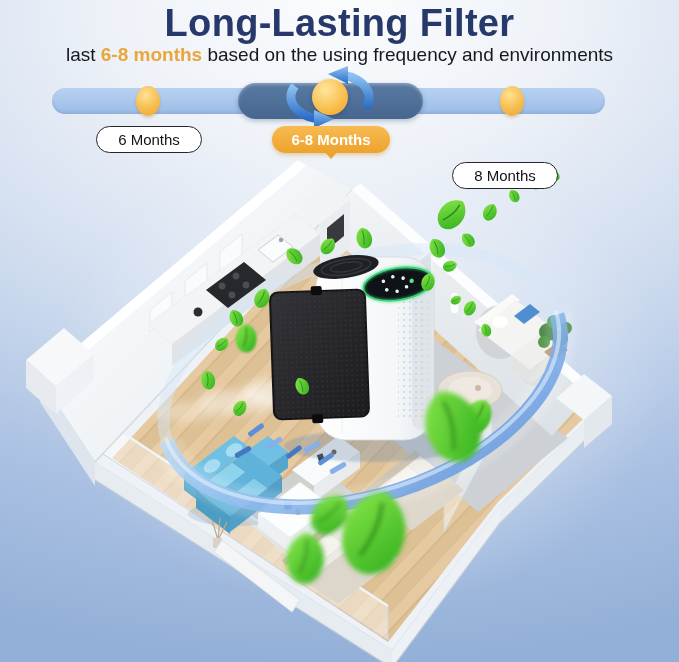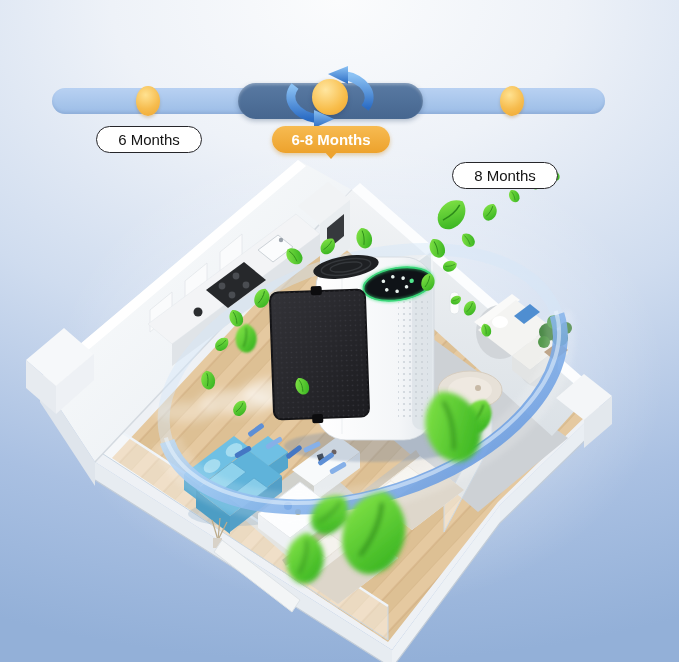--- a/index.html
+++ b/index.html
@@ -328,20 +328,22 @@
       </g>
       <g filter="url(#blur4)">
         <use href="#leafP" transform="translate(452 426) rotate(-20) scale(3.3)"></use>
         <use href="#leafP" transform="translate(374 532) rotate(15) scale(3.8)"></use>
         <use href="#leafP" transform="translate(305 558) rotate(5) scale(2.3)"></use>
         <use href="#leafP" transform="translate(330 514) rotate(40) scale(2)"></use>
       </g>
     </g>
   </svg>
 
+  <h1 class="title">Long-Lasting Filter</h1>
+  <p class="subtitle"><span>last </span><span class="hl">6-8 months</span><span> based on the using frequency and environments</span></p>
 
   <div class="timeline">
     <div class="tl-bar"></div>
     <div class="tl-seg"></div>
     <div class="tl-dot d1"></div>
     <div class="tl-dot d3"></div>
     <div class="tl-dot-mid"></div>
     <svg class="tl-arrows" viewBox="0 0 130 80" aria-hidden="true">
       <defs>
         <linearGradient id="arrowG" x1="0" y1="0" x2="0" y2="1">

